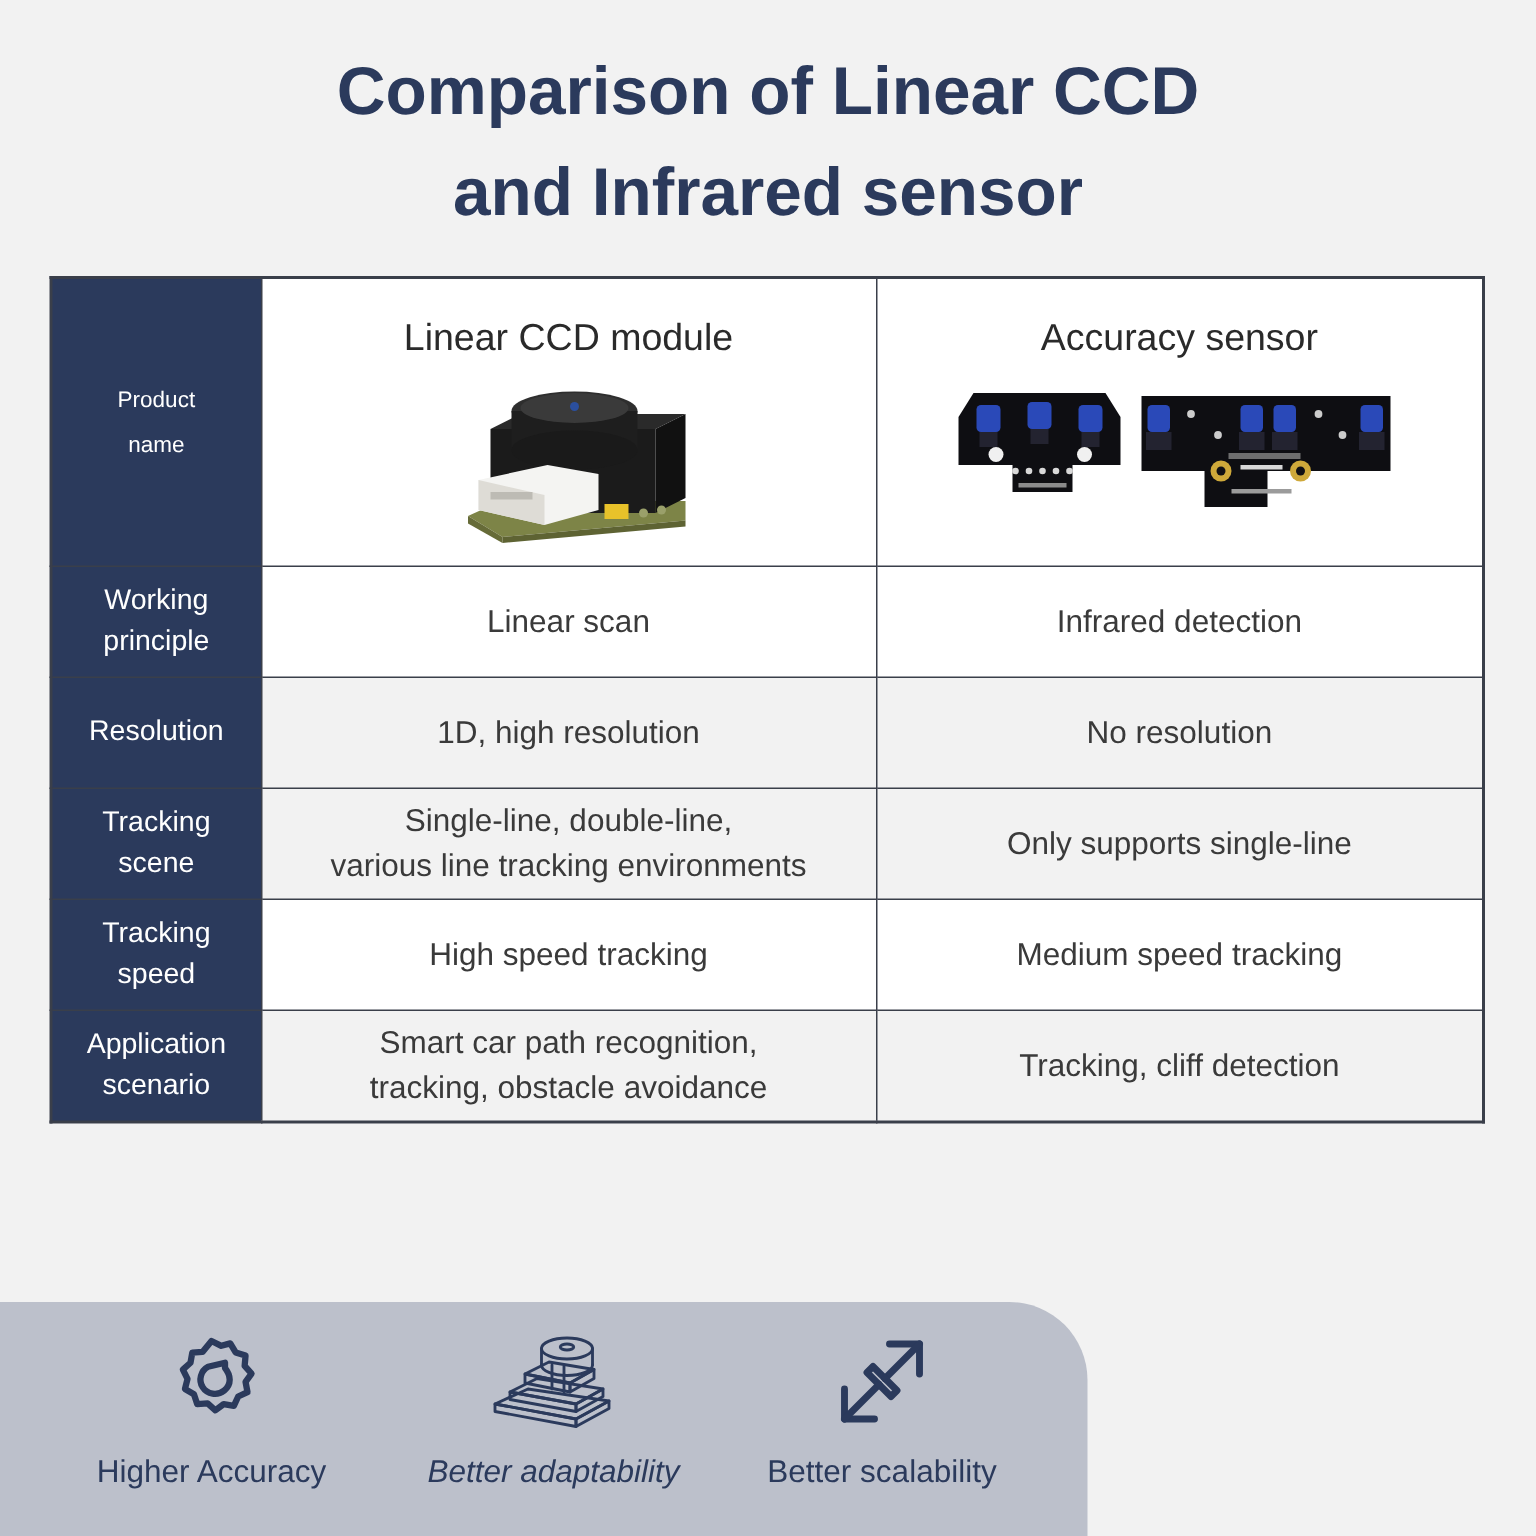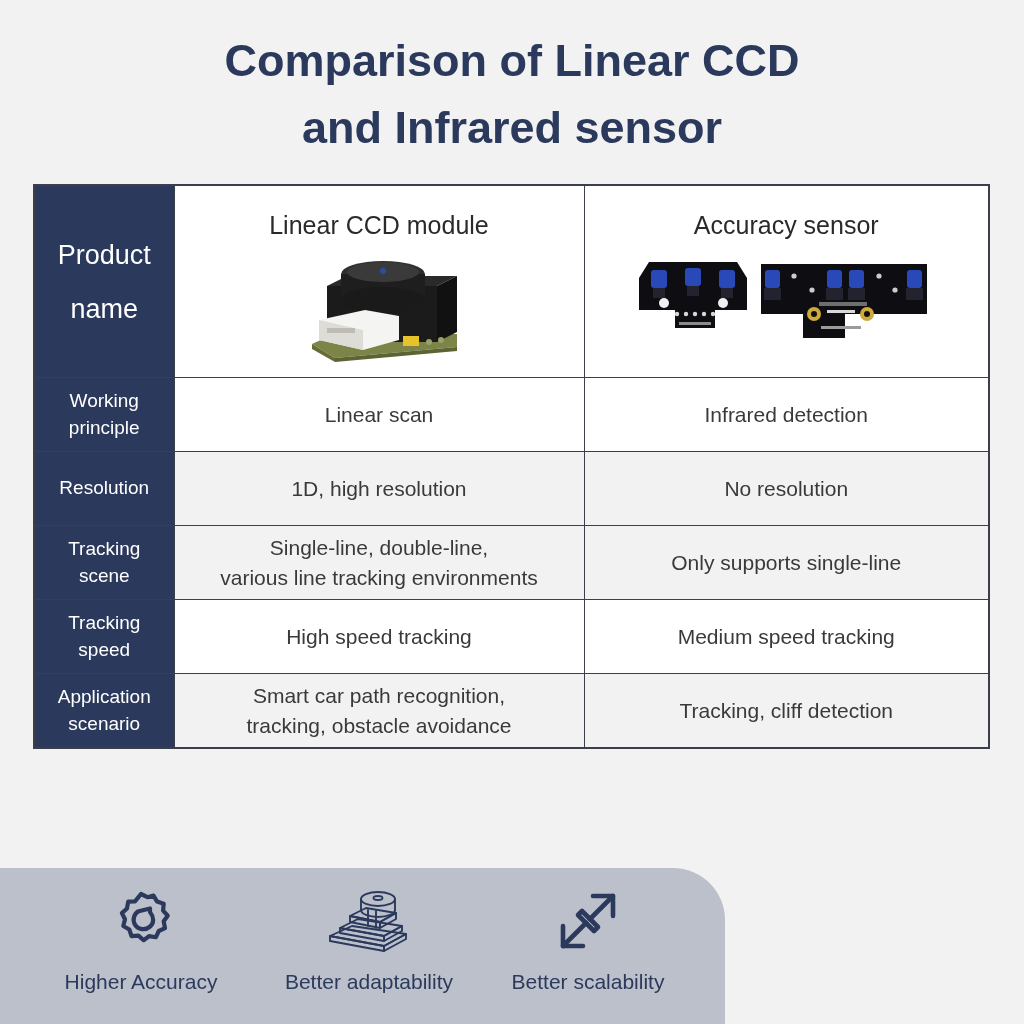--- a/index.html
+++ b/index.html
@@ -56,21 +56,21 @@
   
   .lbl {
     background: #2b3a5c;
     color: #ffffff;
     font-size: 19px;
     line-height: 1.38;
     font-weight: normal;
     padding: 6px 4px;
   }
   .lbl-big {
-    font-size: 27px;
+    font-size: 15px;
     line-height: 2.0;
   }
 
   
   .val {
     color: #3a3a3a;
     font-size: 21px;
     line-height: 1.42;
     padding: 10px 12px;
     font-weight: normal;
@@ -130,21 +130,21 @@
     align-items: center;
     justify-content: center;
     margin-bottom: 12px;
   }
   .feature-label {
     font-size: 21px;
     color: #2b3a5c;
     white-space: nowrap;
   }
   .f1 { width: 234px; }
-  .f2 { width: 222px; }
+  .f2 { width: 222px; font-style: italic; }
   .f3 { width: 216px; }
 </style>
 </head>
 <body>
 
 <div class="title-block">
   <span class="title-line">Comparison of Linear CCD</span>
   <span class="title-line">and Infrared sensor</span>
 </div>
 

